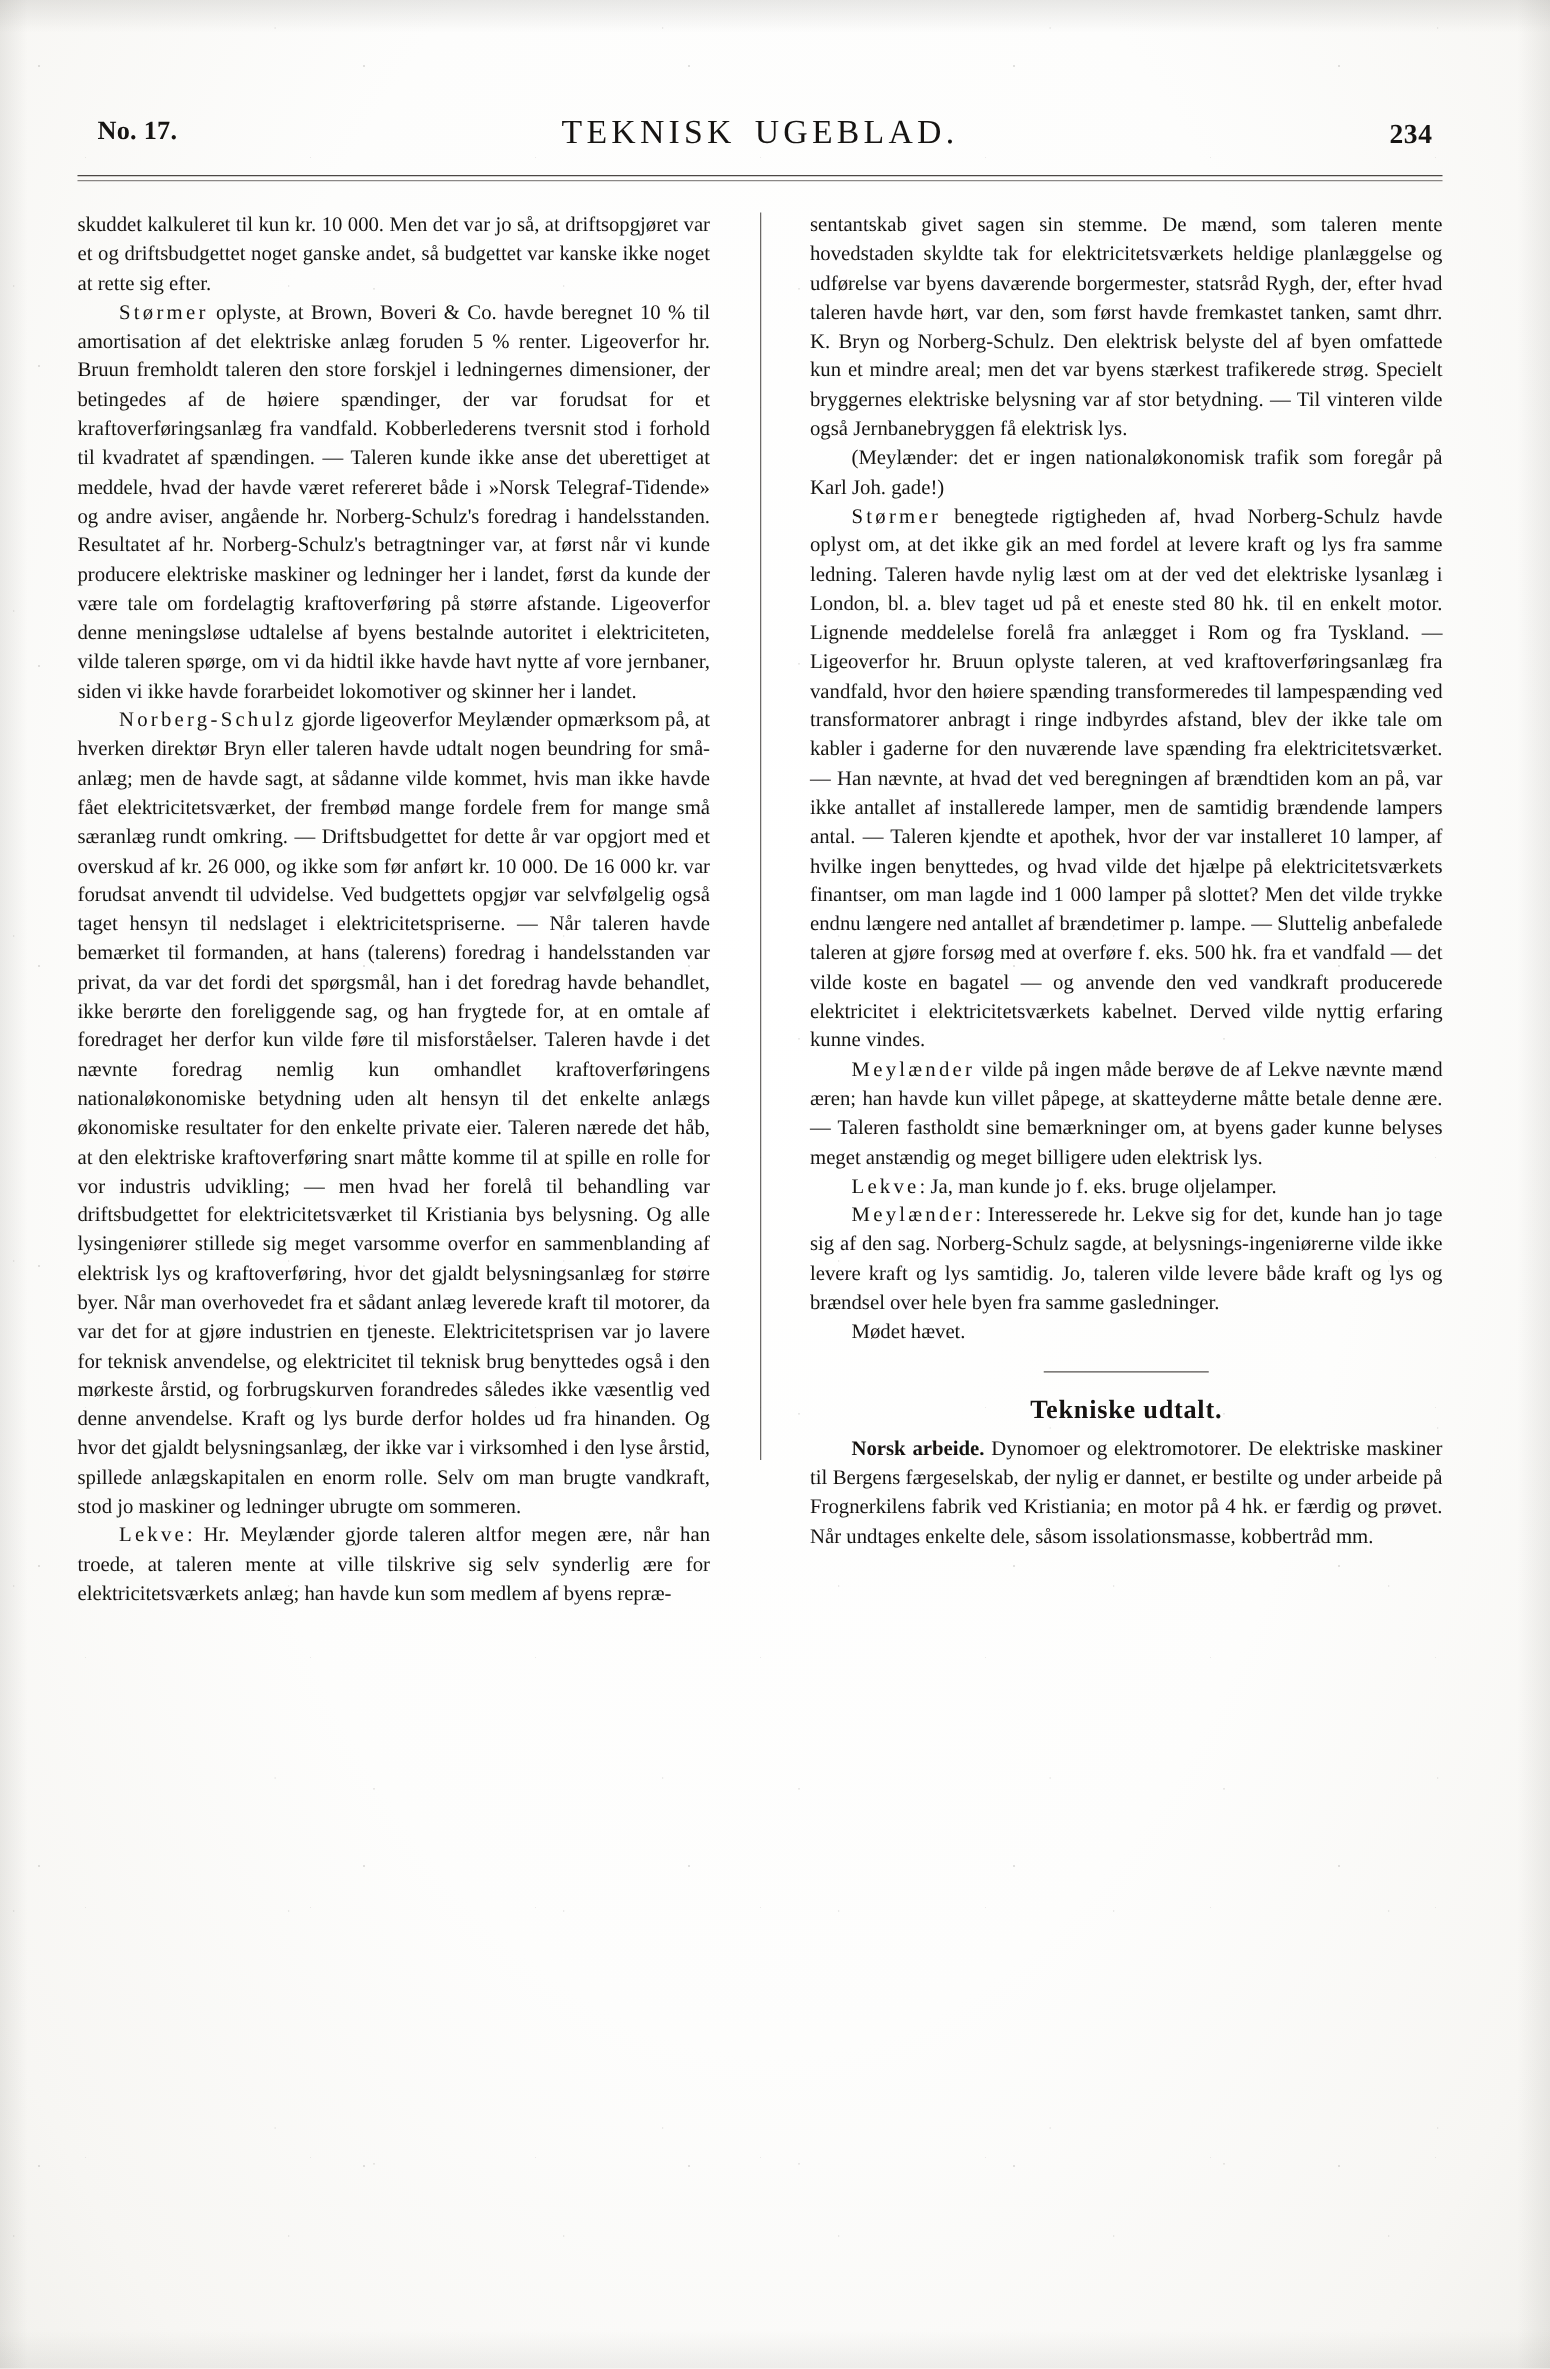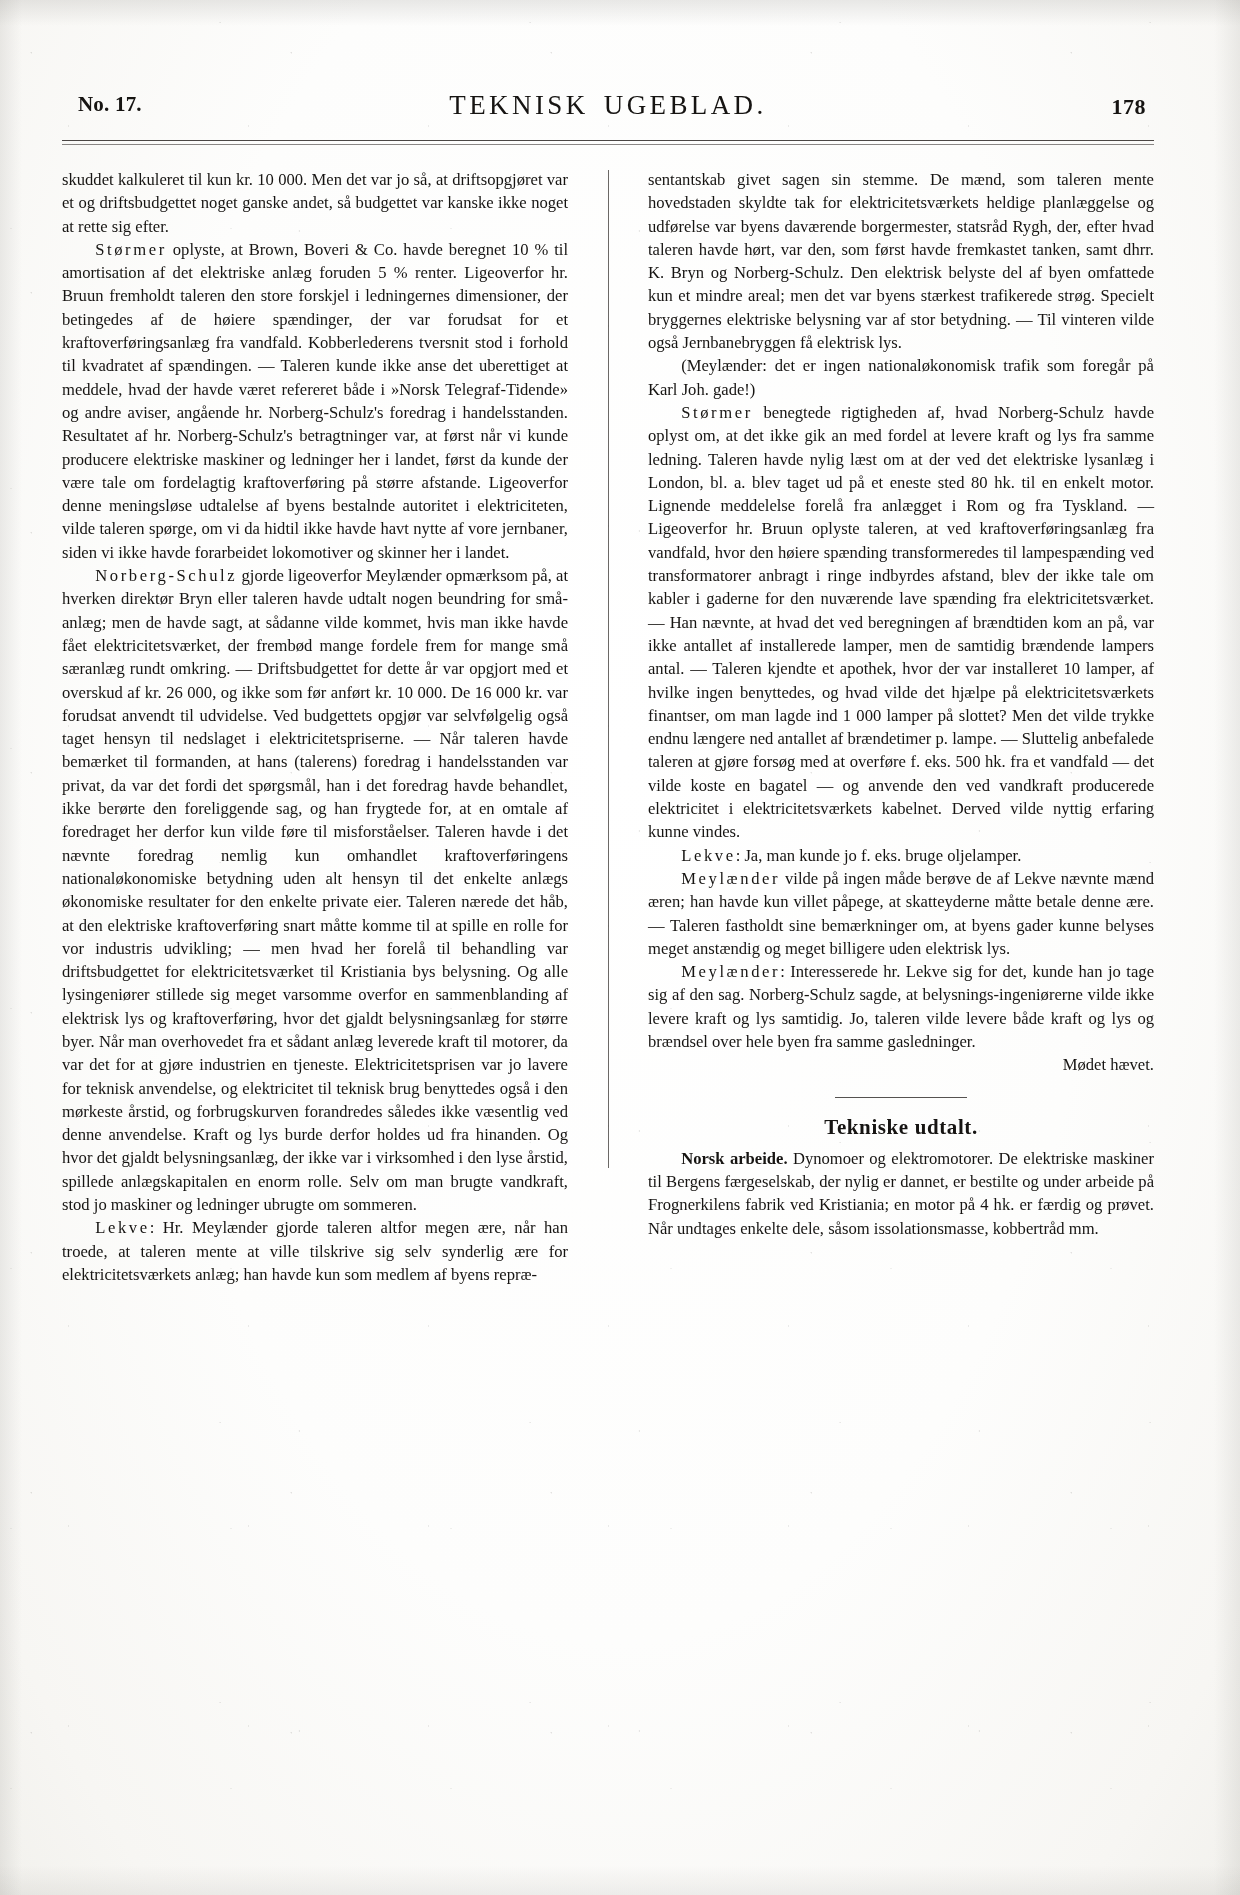--- a/index.html
+++ b/index.html
@@ -140,21 +140,21 @@
   }
   p.para.cont { text-indent: 0; }
 
   .spaced {
     letter-spacing: 2.6px;
     white-space: nowrap;
   }
 
   
   .closing {
-    text-align: right;
+    text-align: left;
     text-indent: 0;
     margin-top: 1px;
   }
 
   
   .short-rule {
     width: 132px;
     height: 1px;
     background: #2b2724;
     margin: 20px auto 18px auto;
@@ -195,21 +195,21 @@
   <div class="scan-edge-top"></div>
   <div class="scan-edge-left"></div>
   <div class="scan-edge-right"></div>
   <div class="scan-edge-bottom"></div>
 
   <div class="sheet">
 
     <div class="runhead">
       <div class="runhead-issue">No. 17.</div>
       <div class="runhead-title">TEKNISK UGEBLAD.</div>
-      <div class="runhead-page">178</div>
+      <div class="runhead-page">234</div>
     </div>
     <div class="rule-double"></div>
 
     <div class="columns">
 
       <div class="col col-left">
 
         <p class="para cont"><span>skuddet kalkuleret til kun kr. 10 000. Men det var jo så, at driftsopgjøret var et og driftsbudgettet noget ganske andet, så budgettet var kanske ikke noget at rette sig efter.</span></p>
 
         <p class="para"><span class="spaced">Størmer</span> <span>oplyste, at Brown, Boveri &amp; Co. havde beregnet 10 % til amortisation af det elektriske anlæg foruden 5 % renter. Ligeoverfor hr. Bruun fremholdt taleren den store forskjel i ledningernes dimensioner, der betingedes af de høiere spændinger, der var forudsat for et kraftoverføringsanlæg fra vandfald. Kobberlederens tversnit stod i forhold til kvadratet af spændingen. — Taleren kunde ikke anse det uberettiget at meddele, hvad der havde været refereret både i »Norsk Telegraf-Tidende» og andre aviser, angående hr. Norberg-Schulz's foredrag i handelsstanden. Resultatet af hr. Norberg-Schulz's betragtninger var, at først når vi kunde producere elektriske maskiner og ledninger her i landet, først da kunde der være tale om fordelagtig kraftoverføring på større afstande. Ligeoverfor denne meningsløse udtalelse af byens bestalnde autoritet i elektriciteten, vilde taleren spørge, om vi da hidtil ikke havde havt nytte af vore jernbaner, siden vi ikke havde forarbeidet lokomotiver og skinner her i landet.</span></p>
@@ -225,23 +225,23 @@
       </div>
 
       <div class="col col-right">
 
         <p class="para cont"><span>sentantskab givet sagen sin stemme. De mænd, som taleren mente hovedstaden skyldte tak for elektricitetsværkets heldige planlæggelse og udførelse var byens daværende borgermester, statsråd Rygh, der, efter hvad taleren havde hørt, var den, som først havde fremkastet tanken, samt dhrr. K. Bryn og Norberg-Schulz. Den elektrisk belyste del af byen omfattede kun et mindre areal; men det var byens stærkest trafikerede strøg. Specielt bryggernes elektriske belysning var af stor betydning. — Til vinteren vilde også Jernbanebryggen få elektrisk lys.</span></p>
 
         <p class="para"><span>(Meylænder: det er ingen nationaløkonomisk trafik som foregår på Karl Joh. gade!)</span></p>
 
         <p class="para"><span class="spaced">Størmer</span> <span>benegtede rigtigheden af, hvad Norberg-Schulz havde oplyst om, at det ikke gik an med fordel at levere kraft og lys fra samme ledning. Taleren havde nylig læst om at der ved det elektriske lysanlæg i London, bl. a. blev taget ud på et eneste sted 80 hk. til en enkelt motor. Lignende meddelelse forelå fra anlægget i Rom og fra Tyskland. — Ligeoverfor hr. Bruun oplyste taleren, at ved kraftoverføringsanlæg fra vandfald, hvor den høiere spænding transformeredes til lampespænding ved transformatorer anbragt i ringe indbyrdes afstand, blev der ikke tale om kabler i gaderne for den nuværende lave spænding fra elektricitetsværket. — Han nævnte, at hvad det ved beregningen af brændtiden kom an på, var ikke antallet af installerede lamper, men de samtidig brændende lampers antal. — Taleren kjendte et apothek, hvor der var installeret 10 lamper, af hvilke ingen benyttedes, og hvad vilde det hjælpe på elektricitetsværkets finantser, om man lagde ind 1 000 lamper på slottet? Men det vilde trykke endnu længere ned antallet af brændetimer p. lampe. — Sluttelig anbefalede taleren at gjøre forsøg med at overføre f. eks. 500 hk. fra et vandfald — det vilde koste en bagatel — og anvende den ved vandkraft producerede elektricitet i elektricitetsværkets kabelnet. Derved vilde nyttig erfaring kunne vindes.</span></p>
 
+        <p class="para"><span class="spaced">Meylænder</span> <span>vilde på ingen måde berøve de af Lekve nævnte mænd æren; han havde kun villet påpege, at skatteyderne måtte betale denne ære. — Taleren fastholdt sine bemærkninger om, at byens gader kunne belyses meget anstændig og meget billigere uden elektrisk lys.</span></p>
+
         <p class="para"><span class="spaced">Lekve</span><span>: Ja, man kunde jo f. eks. bruge oljelamper.</span></p>
-
-        <p class="para"><span class="spaced">Meylænder</span> <span>vilde på ingen måde berøve de af Lekve nævnte mænd æren; han havde kun villet påpege, at skatteyderne måtte betale denne ære. — Taleren fastholdt sine bemærkninger om, at byens gader kunne belyses meget anstændig og meget billigere uden elektrisk lys.</span></p>
 
         <p class="para"><span class="spaced">Meylænder</span><span>: Interesserede hr. Lekve sig for det, kunde han jo tage sig af den sag. Norberg-Schulz sagde, at belysnings-ingeniørerne vilde ikke levere kraft og lys samtidig. Jo, taleren vilde levere både kraft og lys og brændsel over hele byen fra samme gasledninger.</span></p>
 
 
         <p class="para closing">Mødet hævet.</p>
 
         <div class="short-rule"></div>
 
         <div class="section-head">Tekniske udtalt.</div>
 

